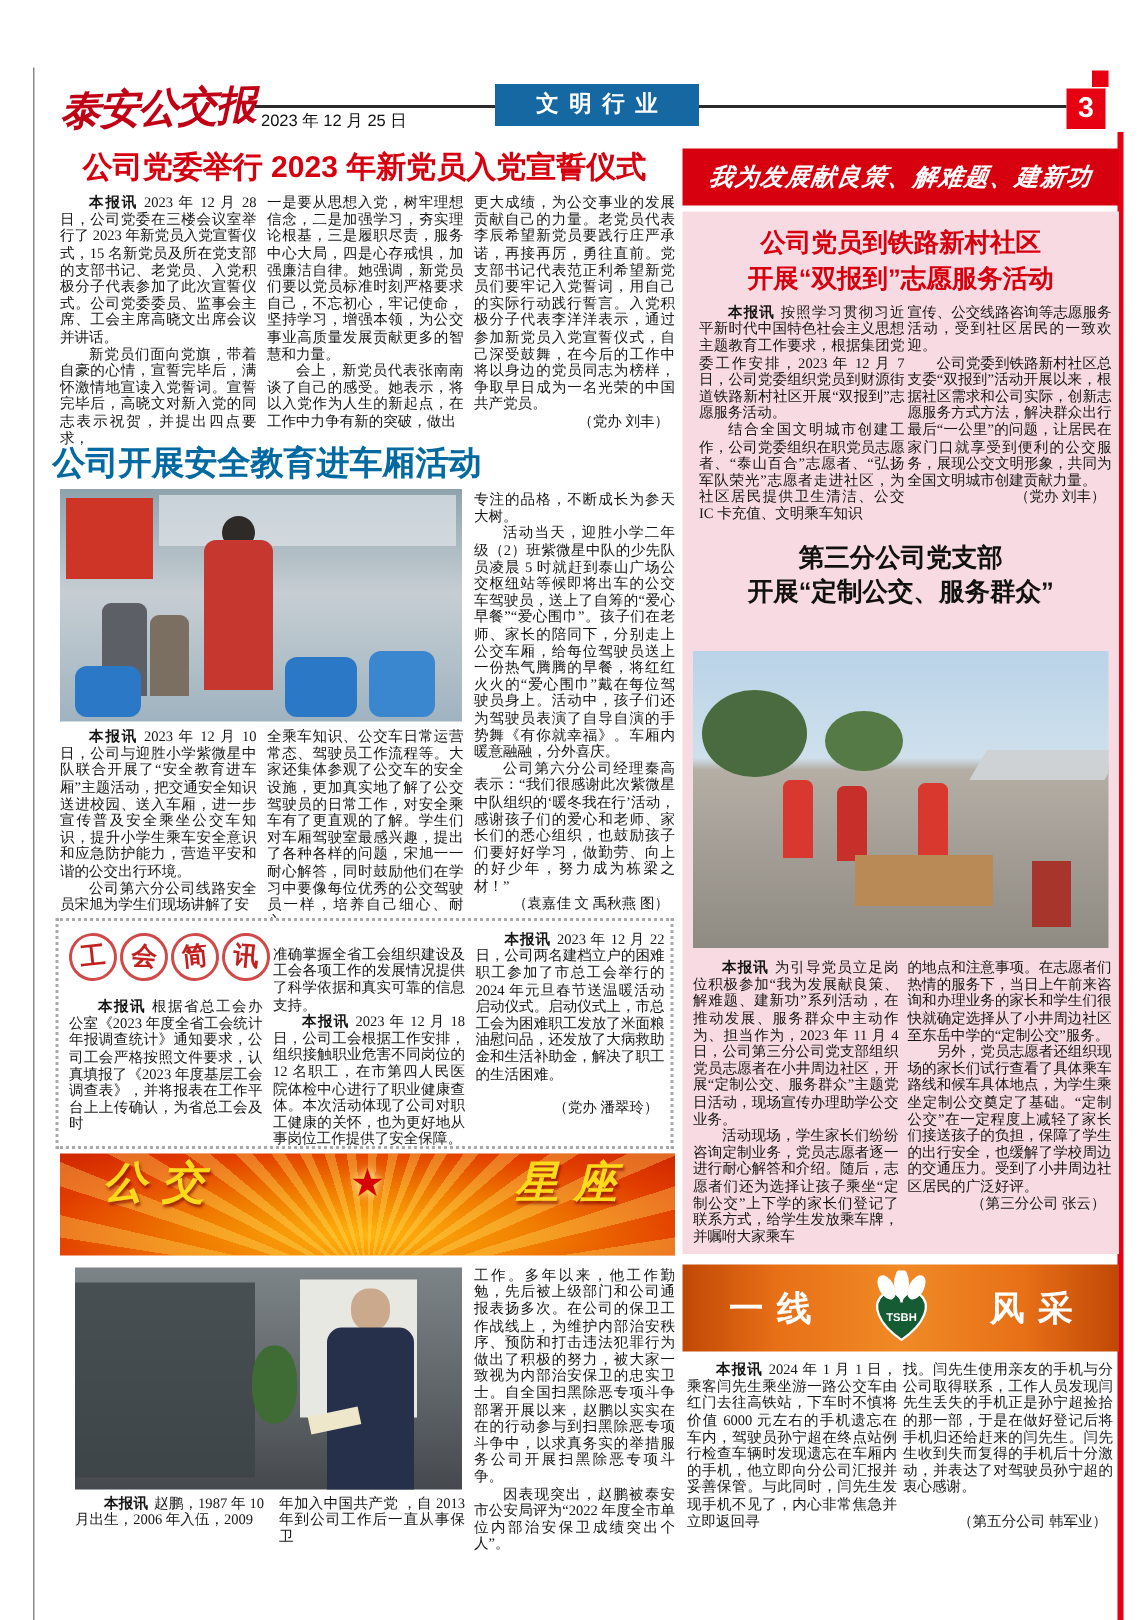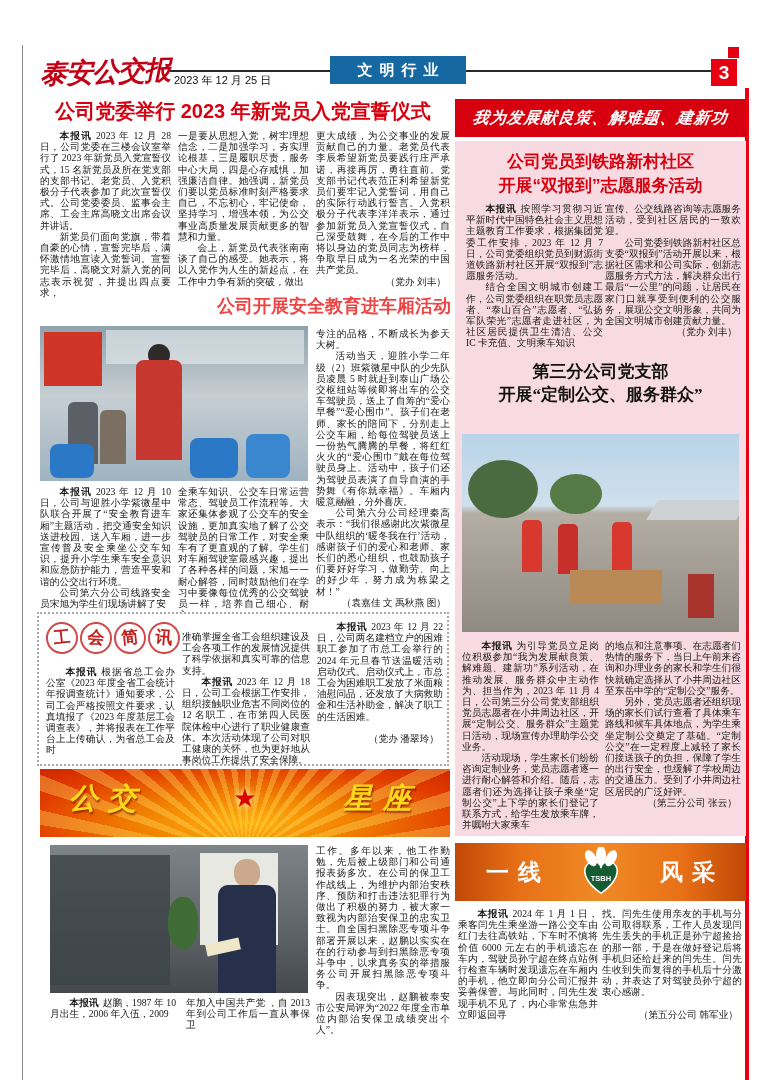--- a/index.html
+++ b/index.html
@@ -14,21 +14,21 @@
   .hline{top:70px;height:2px;background:#2a2a2a;}
   .hl-a{left:170px;width:160px;}
   .hl-b{left:466px;width:245px;}
   .date{left:174px;top:73px;font-size:11px;color:#111;font-family:"Liberation Sans",sans-serif;}
   .section-box{left:330px;top:56px;width:136px;height:28px;background:#1668a2;color:#fff;font-family:"Liberation Sans",sans-serif;font-weight:bold;font-size:15px;text-align:center;line-height:28px;letter-spacing:7px;text-indent:7px;}
   .pgnum{left:711px;top:59px;width:26px;height:27px;background:#e60012;color:#fff;font-weight:bold;font-size:19px;text-align:center;line-height:27px;font-family:"Liberation Sans",sans-serif;}
   .pgsq{left:728px;top:47px;width:11px;height:11px;background:#e60012;}
 
   
   .t-a1{left:35px;top:98px;width:416px;text-align:center;color:#d7000f;font-weight:bold;font-size:20px;white-space:nowrap;font-family:"Liberation Sans",sans-serif;}
-  .t-a2{left:35px;top:294px;width:416px;text-align:right;color:#ef4444;font-weight:bold;font-size:18px;white-space:nowrap;font-family:"Liberation Sans",sans-serif;}
+  .t-a2{left:35px;top:294px;width:416px;text-align:left;color:#0369a1;font-weight:bold;font-size:22px;white-space:nowrap;font-family:"Liberation Sans",sans-serif;}
 
   
   .col{font-size:9.7px;line-height:11.2px;text-align:justify;color:#161616;}
   .col p{margin:0;text-indent:2em;}
   .col p.pc{text-indent:0;}
   .lede{font-family:"Liberation Sans",sans-serif;font-weight:bold;margin-right:0.4em;}
   .byline{text-align:right;text-indent:0 !important;padding-right:4px;}
   .gap-top{margin-top:11px !important;}
 
   
@@ -63,31 +63,31 @@
   
   .union-box{left:37px;top:612px;width:412px;height:154px;border:2px dotted #a9a9a9;box-sizing:border-box;background:#fff;}
   .ub-logo{left:46px;top:622px;width:140px;height:36px;}
   .ub-circle{display:inline-block;width:28px;height:28px;border-radius:50%;border:2px solid #d04a4a;color:#c31f1f;font-size:17px;font-weight:bold;text-align:center;line-height:28px;margin-right:2px;background:#fff;transform:rotate(-6deg);}
   .ub-circle:nth-child(even){transform:rotate(5deg);}
 
   
   .star-banner{left:40px;top:769px;width:410px;height:68px;display:flex;flex-direction:column;justify-content:space-between;align-items:center;
     background:repeating-conic-gradient(from -90deg at 50% 130%, rgba(255,225,100,.35) 0 4deg, rgba(255,225,100,0) 4deg 9deg),
       radial-gradient(ellipse at 50% 80%, #ffb510 0%, #f07c00 40%, #e23d00 75%, #cf2600 100%);}
-  .sb-title{display:flex;align-items:center;justify-content:space-between;width:86%;margin-top:10px;}
+  .sb-title{display:flex;align-items:center;justify-content:space-between;width:86%;margin-top:0;}
   .sb-word{color:#ffd91c;font-weight:bold;font-style:italic;font-size:29px;letter-spacing:10px;text-shadow:1px 2px 2px rgba(120,0,0,.65);}
   .sb-star{font-size:26px;color:#d80000;text-shadow:0 0 3px #ffd91c,0 0 8px #fff;line-height:1;}
   .sb-sub{color:#fff;font-weight:bold;font-size:15px;letter-spacing:13px;text-indent:13px;margin-bottom:4px;font-family:"Liberation Sans",sans-serif;white-space:nowrap;}
 
   
   .slogan{left:455px;top:99px;width:291px;height:38px;background:#d7000f;color:#fff;display:flex;align-items:center;justify-content:center;}
   .slogan span{font-weight:bold;font-style:italic;font-size:16px;transform:skewX(-8deg);letter-spacing:1px;white-space:nowrap;font-family:"Liberation Sans",sans-serif;}
   .pink{left:455px;top:141px;width:291px;height:695px;background:#f8dbe2;}
   .t-a4{left:455px;top:150px;width:291px;text-align:center;color:#d7000f;font-weight:bold;font-size:17px;line-height:24px;font-family:"Liberation Sans",sans-serif;}
-  .t-a5{left:455px;top:360px;width:291px;text-align:center;color:#111;font-weight:bold;font-size:17px;line-height:23px;font-family:Liberation Serif, serif;}
+  .t-a5{left:455px;top:360px;width:291px;text-align:center;color:#111;font-weight:bold;font-size:17px;line-height:23px;font-family:Liberation Sans, sans-serif;}
 
   
   .fl-banner{left:455px;top:843px;width:291px;height:58px;display:flex;align-items:center;justify-content:space-between;padding:0 22px;box-sizing:border-box;
     background:linear-gradient(90deg,#c04806 0%,#e87017 22%,#f08a26 50%,#e87017 78%,#c04806 100%);}
   .fl-word{color:#fff;font-weight:bold;font-size:23px;letter-spacing:9px;text-indent:9px;font-family:"Liberation Sans",sans-serif;white-space:nowrap;}
   .fl-logo{width:50px;height:50px;flex:0 0 auto;}
 </style>
 </head>
 <body>
 

